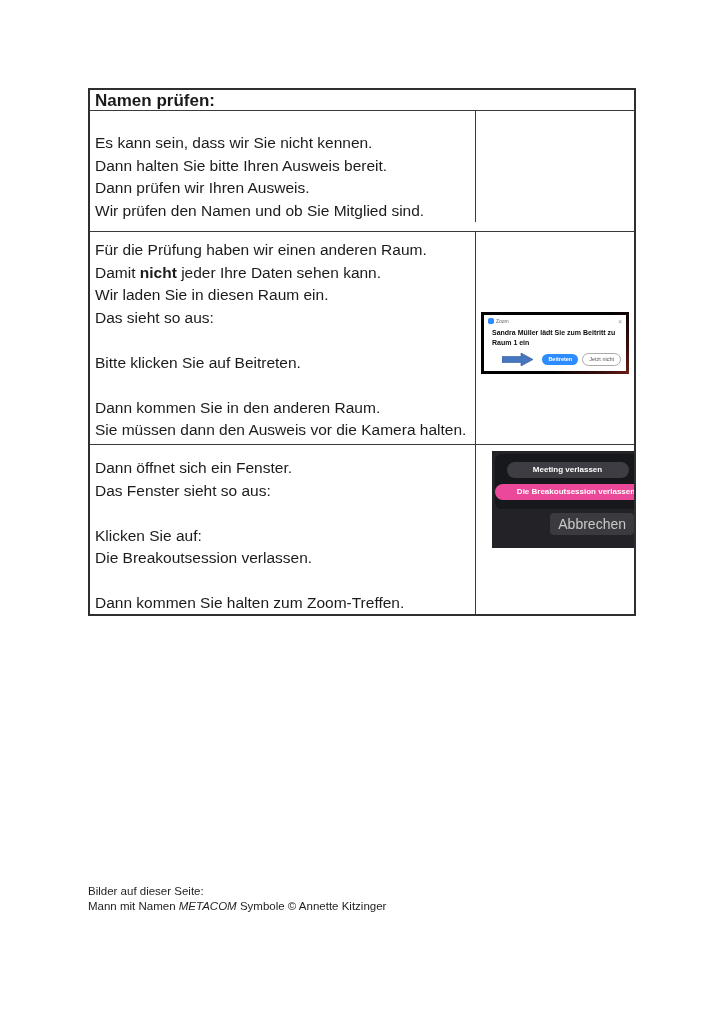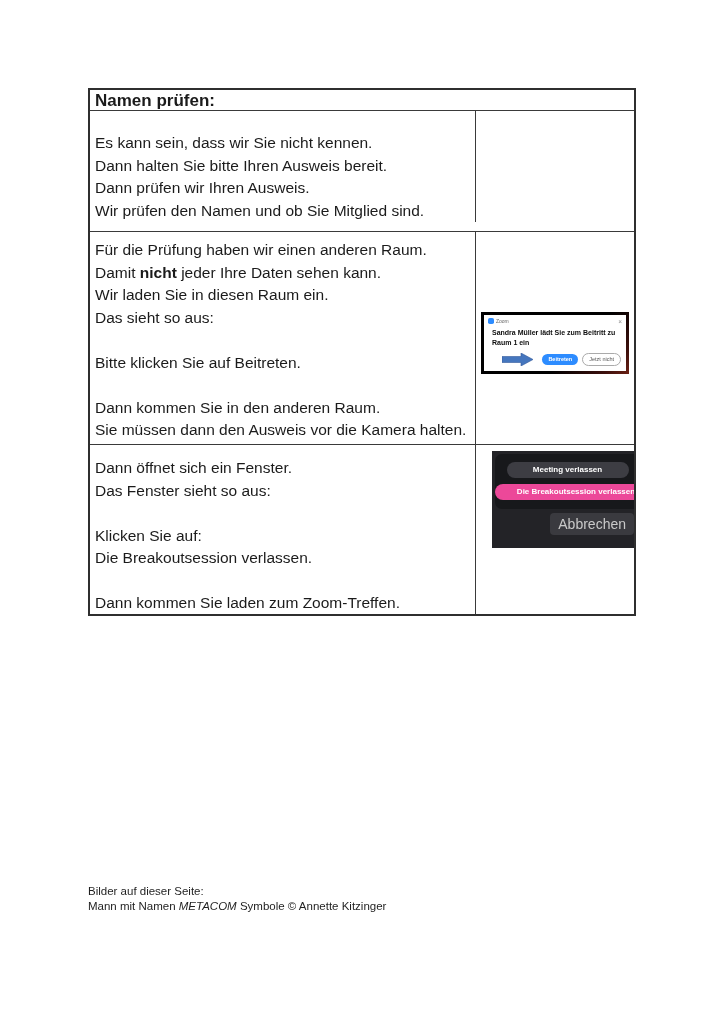--- a/index.html
+++ b/index.html
@@ -160,21 +160,21 @@
       </div>
     </div>
 
 
     <div class="tr r4">
       <div class="td-text">
         <div class="line">Dann öffnet sich ein Fenster.</div>
         <div class="line">Das Fenster sieht so aus:</div>
         <div class="line gap">Klicken Sie auf:</div>
         <div class="line">Die Breakoutsession verlassen.</div>
-        <div class="line gap">Dann kommen Sie laden zum Zoom-Treffen.</div>
+        <div class="line gap">Dann kommen Sie halten zum Zoom-Treffen.</div>
       </div>
       <div class="td-img">
         <div class="bdialog">
           <div class="bo-panel">
             <div class="bo-btn gray">Meeting verlassen</div>
             <div class="bo-btn blue">Die Breakoutsession verlassen</div>
           </div>
           <span class="bo-cancel">Abbrechen</span>
         </div>
       </div>

